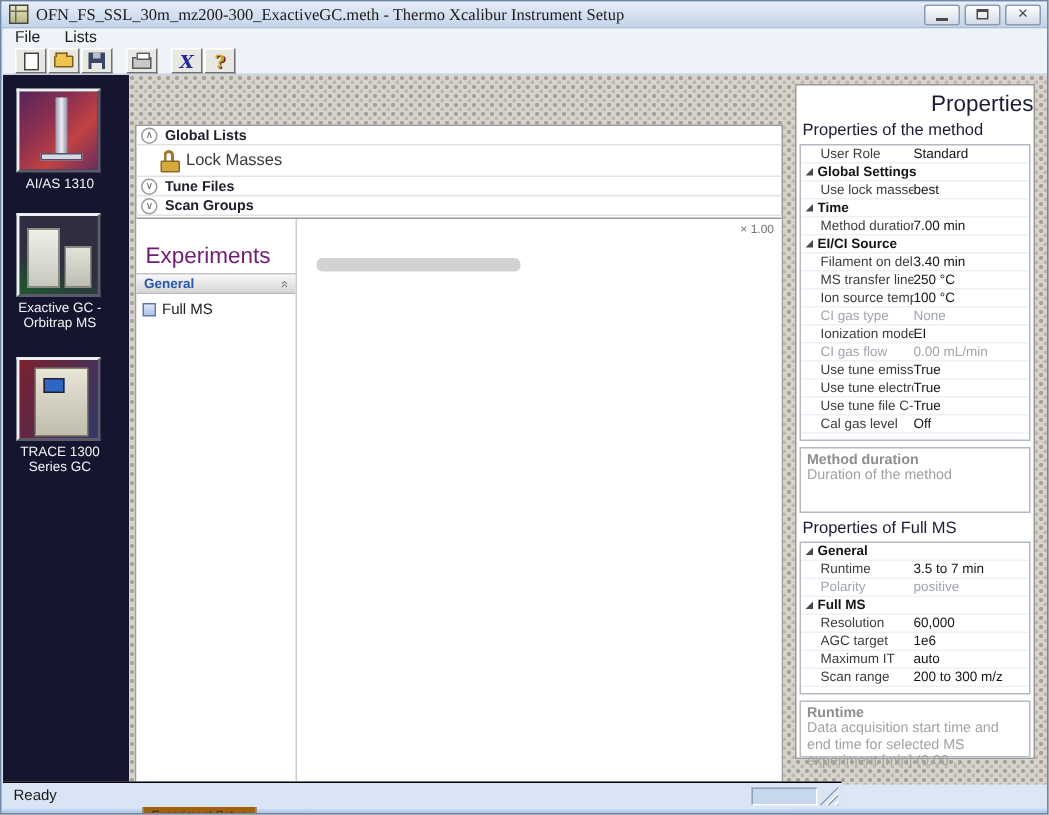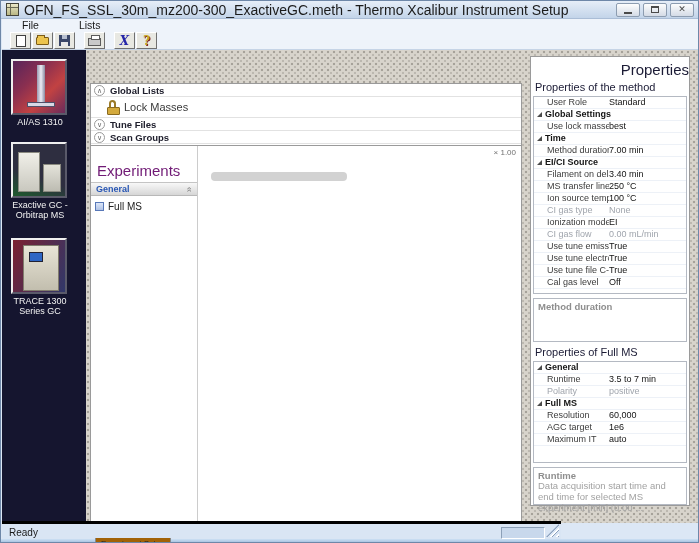--- a/index.html
+++ b/index.html
@@ -6,31 +6,31 @@
   *{box-sizing:border-box;font-family:"Liberation Sans",sans-serif;}
   .window{position:relative;width:699px;height:543px;background:#dce7f5;border:1px solid #6e87a8;overflow:hidden;}
 
   
   .titlebar{position:absolute;left:0;top:0;width:100%;height:18px;
     background:linear-gradient(#e6eef8,#c3d4e9);display:flex;align-items:center;border-bottom:1px solid #aabdd6;}
   .appicon{width:13px;height:13px;margin:0 5px 0 5px;border:1px solid #44443a;
     background:linear-gradient(#eae8c8,#b9b784);position:relative;flex:0 0 auto;}
   .appicon::before{content:"";position:absolute;left:3px;top:0;bottom:0;width:1px;background:#6a6a55;}
   .appicon::after{content:"";position:absolute;left:0;right:0;top:3px;height:1px;background:#6a6a55;}
-  .title{font-size:14px;color:#1b1b1b;white-space:nowrap;}
+  .title{font-size:11px;color:#1b1b1b;white-space:nowrap;font-family:Liberation Serif, serif;}
   .winbtns{margin-left:auto;margin-right:4px;display:flex;gap:3px;}
   .wbtn{width:24px;height:14px;border:1px solid #8c9cb0;border-radius:2px;
     background:linear-gradient(#fdfdfd,#d4dbe6);display:flex;align-items:center;justify-content:center;}
   .g-min{width:8px;height:0;border-bottom:2px solid #4a4a4a;margin-top:6px;}
   .g-max{width:8px;height:7px;border:1px solid #4a4a4a;border-top-width:2px;}
   .g-close{font-size:9px;color:#4a4a4a;line-height:1;}
 
   
   .menubar{position:absolute;left:1px;top:18px;width:697px;height:12px;background:#eef3fa;display:flex;align-items:center;}
-  .menu-item{font-size:10.5px;color:#1a1a1a;padding:0 20px;}
+  .menu-item{font-size:10.5px;color:#1a1a1a;padding:0 8px;}
   .toolbar{position:absolute;left:1px;top:30px;width:697px;height:19px;background:#eef3fa;border-bottom:1px solid #c6d4e6;}
   .tbtn{position:absolute;top:1px;width:21px;height:17px;background:#e8e8e2;
     border-top:1px solid #ffffff;border-left:1px solid #ffffff;border-right:1px solid #707070;border-bottom:1px solid #707070;
     display:flex;align-items:center;justify-content:center;}
   .ic-new{width:10px;height:12px;background:#fff;border:1px solid #404040;}
   .ic-open{width:13px;height:8px;background:#ecc44e;border:1px solid #7c5c18;border-radius:1px;position:relative;}
   .ic-open::before{content:"";position:absolute;left:0;top:-3px;width:6px;height:2px;background:#ecc44e;border:1px solid #7c5c18;border-bottom:none;}
   .ic-save{width:11px;height:11px;background:#3a4668;position:relative;}
   .ic-save::before{content:"";position:absolute;left:2px;bottom:0;width:7px;height:4px;background:#e8e8e8;}
   .ic-save::after{content:"";position:absolute;left:3px;top:0;width:5px;height:4px;background:#b6bece;}
@@ -107,21 +107,21 @@
   .prow.pdata{padding-left:13px;}
   .prow.pdata .pl{width:62px;flex:0 0 auto;color:#3c3c3c;white-space:nowrap;overflow:hidden;}
   .prow.pdata .pv{color:#141414;white-space:nowrap;overflow:hidden;}
   .prow.muted .pl,.prow.muted .pv{color:#a0a5ad;}
   .phelp{position:absolute;left:2px;width:154px;border:1px solid #b4b9c2;background:#fff;padding:2px 4px;}
   .help1{top:241px;height:44px;} .help2{top:410px;height:38px;}
   .phelp-title{font-size:9.5px;font-weight:bold;color:#8e8e8e;}
   .phelp-desc{font-size:9.5px;color:#a2a2a2;line-height:1.15;}
 
   
-  .statusbar{position:absolute;left:1px;bottom:3px;width:559px;height:18px;background:#d9e5f4;border-top:3px solid #000000;}
+  .statusbar{position:absolute;left:1px;bottom:3px;width:559px;height:18px;background:#d9e5f4;border-top:1px solid #000000;}
   .status-text{position:absolute;left:7px;top:3px;font-size:10px;color:#1a1a1a;}
   .status-panel{position:absolute;right:16px;top:3px;width:44px;height:12px;background:#c8d8ec;
     border-top:1px solid #8ca0b8;border-left:1px solid #8ca0b8;border-bottom:1px solid #ffffff;border-right:1px solid #ffffff;}
   .grip{position:absolute;right:2px;bottom:2px;width:13px;height:13px;
     background:repeating-linear-gradient(135deg,#ffffff 0 1px,#8aa0bc 1px 2px,rgba(0,0,0,0) 2px 4px);
     clip-path:polygon(100% 0,100% 100%,0 100%);}
   .bottom-edge{position:absolute;left:0;bottom:0;width:100%;height:3px;background:linear-gradient(#cde0f4,#a9c5e2);}
 </style>
 </head>
 <body>
@@ -304,20 +304,21 @@
               <span class="pl">Use tune file C-</span>
               <span class="pv">True</span>
             </div>
             <div class="prow pdata">
               <span class="pl">Cal gas level</span>
               <span class="pv">Off</span>
             </div>
           </div>
         <div class="phelp help1">
           <div class="phelp-title">Method duration</div>
+          <div class="phelp-desc">Duration of the method</div>
         </div>
         <div class="props-sub sub2">Properties of Full MS</div>
         <div class="pgrid grid2">
             <div class="prow pcat">
               <span class="tri"></span>
               <span class="pl">General</span>
             </div>
             <div class="prow pdata">
               <span class="pl">Runtime</span>
               <span class="pv">3.5 to 7 min</span>
@@ -334,20 +335,24 @@
               <span class="pl">Resolution</span>
               <span class="pv">60,000</span>
             </div>
             <div class="prow pdata">
               <span class="pl">AGC target</span>
               <span class="pv">1e6</span>
             </div>
             <div class="prow pdata">
               <span class="pl">Maximum IT</span>
               <span class="pv">auto</span>
+            </div>
+            <div class="prow pdata">
+              <span class="pl">Scan range</span>
+              <span class="pv">200 to 300 m/z</span>
             </div>
           </div>
         <div class="phelp help2">
           <div class="phelp-title">Runtime</div>
           <div class="phelp-desc">Data acquisition start time and end time for selected MS experiment [min] (0.00 ...</div>
         </div>
       </div>
 
     </div>
   </div>

